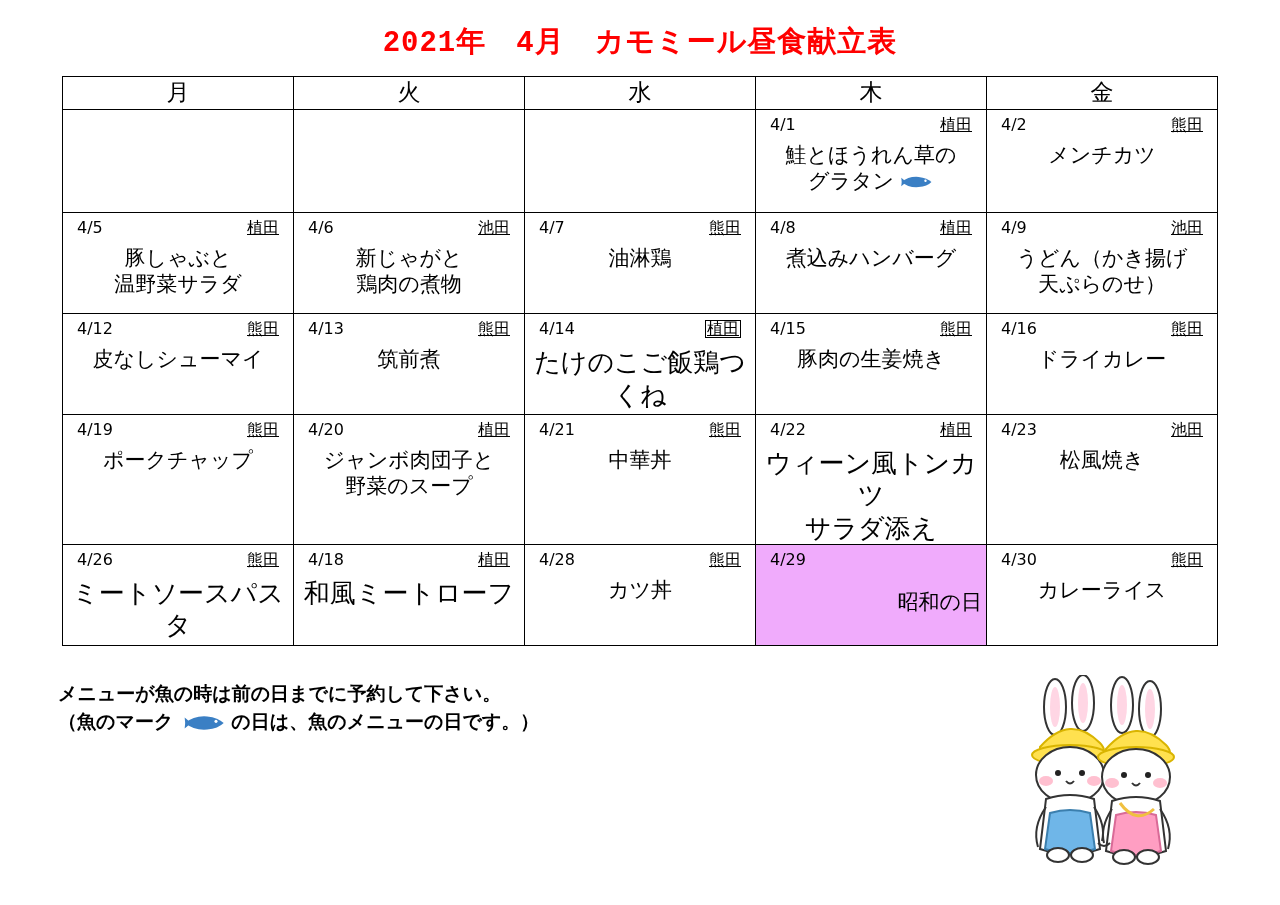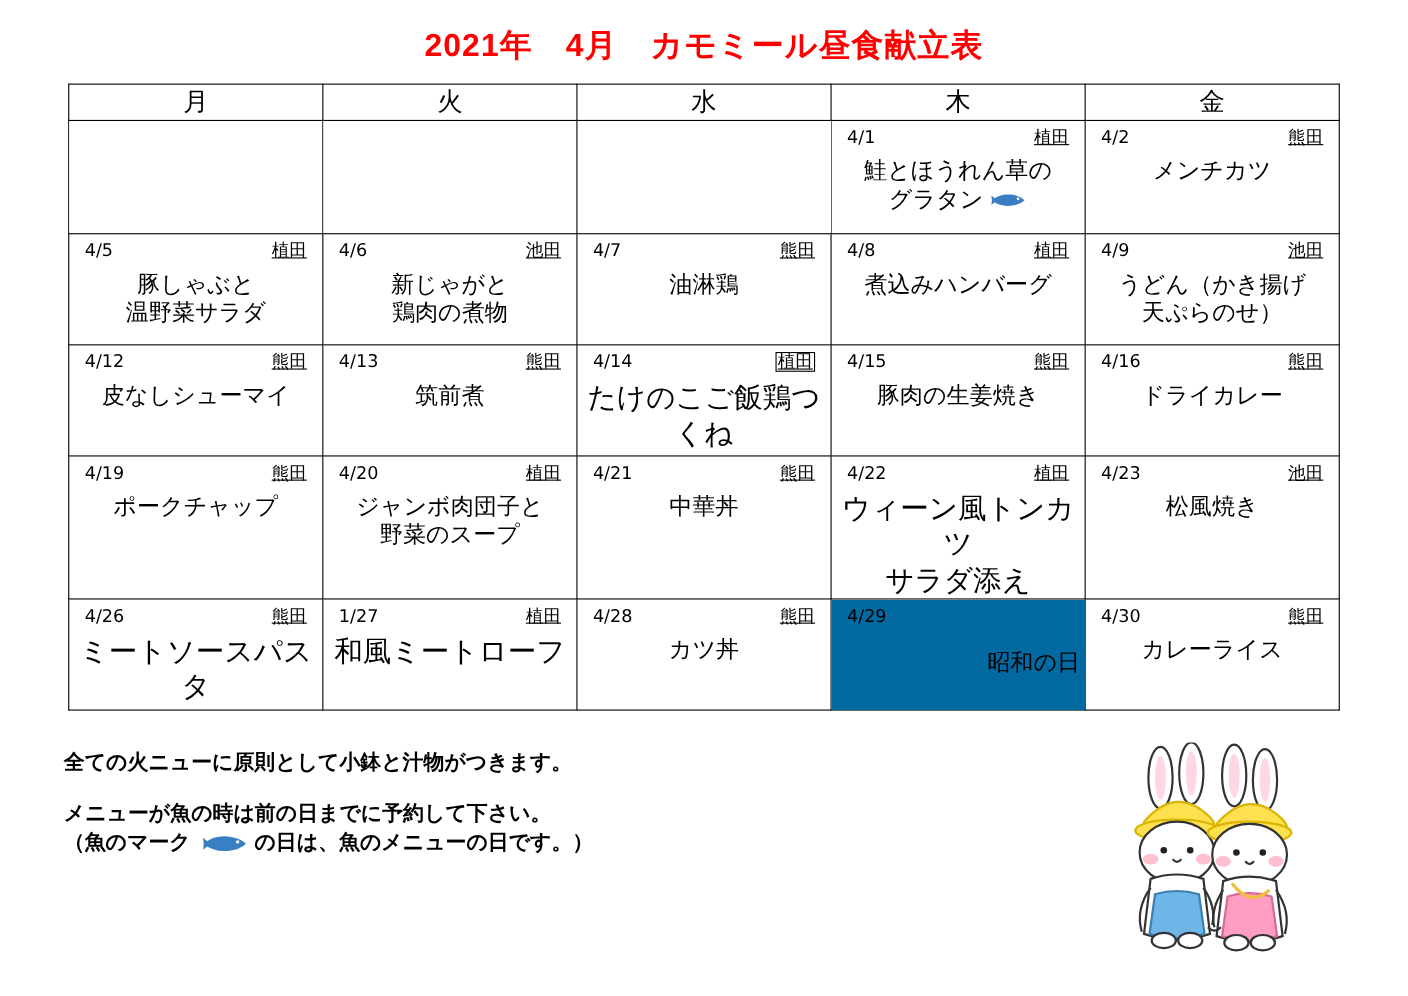--- a/index.html
+++ b/index.html
@@ -17,21 +17,21 @@
   }
 
   #title {
     text-align: center;
     color: #ff0000;
     font-size: 29px;
     font-weight: bold;
     letter-spacing: 1px;
     padding-top: 22px;
     padding-bottom: 14px;
-    font-family: Liberation Sans, sans-serif;
+    font-family: Liberation Mono, monospace;
   }
 
   #calendar-wrap {
     padding: 0 62px;
   }
 
   table.calendar {
     border-collapse: collapse;
     width: 1156px;
     table-layout: fixed;
@@ -97,21 +97,21 @@
     font-size: 26px;
   }
 
   .fishmark {
     display: inline-block;
     vertical-align: middle;
     margin-left: 6px;
   }
 
   td.holiday {
-    background: #0369a1;
+    background: #f0abfc;
   }
   td.holiday .menu {
     padding-top: 20px;
     text-align: right;
   }
   td.empty {
     background: #ffffff;
   }
 
   #notes {
@@ -340,21 +340,21 @@
               <div class="dateline">
                 <span class="date">4/26</span>
                 <span class="staff">熊田</span>
               </div>
               <div class="menu tight">ミートソースパスタ</div>
             </div>
           </td>
           <td class="daycell">
             <div class="cell-inner">
               <div class="dateline">
-                <span class="date">1/27</span>
+                <span class="date">4/18</span>
                 <span class="staff">植田</span>
               </div>
               <div class="menu tight">和風ミートローフ</div>
             </div>
           </td>
           <td class="daycell">
             <div class="cell-inner">
               <div class="dateline">
                 <span class="date">4/28</span>
                 <span class="staff">熊田</span>
@@ -378,21 +378,20 @@
               </div>
               <div class="menu">カレーライス</div>
             </div>
           </td>
         </tr>
       </tbody>
   </table>
 </div>
 
 <div id="notes">
-  <div class="note black">全ての火ニューに原則として小鉢と汁物がつきます。</div>
   <div class="note black">メニューが魚の時は前の日までに予約して下さい。<br>（魚のマーク<span class="inlinefish"><svg class="fishmark" width="44" height="18" viewBox="0 0 40 16">
           <path d="M2 8 q8 -7 20 -6 q10 1 15 6 q-5 5 -15 6 q-12 1 -20 -6 z" fill="#3a7fc4"></path>
           <path d="M2 8 l-0.5 -5 l6 5 l-6 5 z" fill="#3a7fc4"></path>
           <circle cx="30" cy="6.5" r="1.4" fill="#ffffff"></circle>
         </svg></span>の日は、魚のメニューの日です。）</div>
 </div>
 
 <div id="mascot">
   <svg viewBox="0 0 240 210" width="240" height="210" aria-hidden="true">
 

